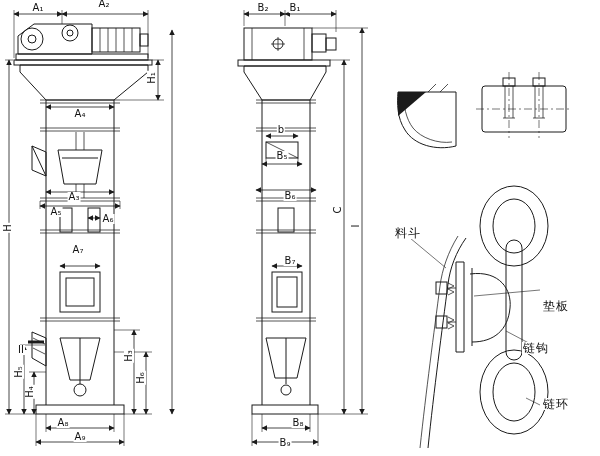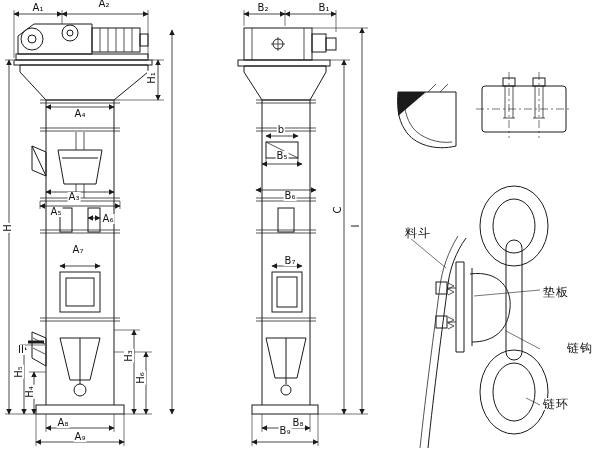--- a/index.html
+++ b/index.html
@@ -192,28 +192,28 @@
   <span class="lbl" style="left:80px;top:437px">A₉</span>
   <span class="lbl rot" style="left:8px;top:228px">H</span>
   <span class="lbl rot" style="left:152px;top:78px">H₁</span>
   <span class="lbl rot" style="left:19px;top:372px">H₅</span>
   <span class="lbl rot" style="left:30px;top:392px">H₄</span>
   <span class="lbl rot" style="left:129px;top:356px">H₃</span>
   <span class="lbl rot" style="left:141px;top:378px">H₆</span>
   <span class="lbl" style="left:21px;top:350px">II</span>
 
   <span class="lbl" style="left:263px;top:8px">B₂</span>
-  <span class="lbl" style="left:324px;top:8px">B₁</span>
+  <span class="lbl" style="left:295px;top:8px">B₁</span>
   <span class="lbl" style="left:281px;top:130px">b</span>
   <span class="lbl" style="left:282px;top:156px">B₅</span>
   <span class="lbl" style="left:290px;top:196px">B₆</span>
   <span class="lbl" style="left:290px;top:261px">B₇</span>
   <span class="lbl" style="left:298px;top:423px">B₈</span>
-  <span class="lbl" style="left:285px;top:431px">B₉</span>
+  <span class="lbl" style="left:285px;top:443px">B₉</span>
   <span class="lbl rot" style="left:338px;top:210px">C</span>
   <span class="lbl rot" style="left:356px;top:226px">I</span>
 
-  <span class="lbl cn" style="left:418px;top:233px">料斗</span>
-  <span class="lbl cn" style="left:556px;top:292px">垫板</span>
-  <span class="lbl cn" style="left:580px;top:348px">链钩</span>
+  <span class="lbl cn" style="left:408px;top:233px">料斗</span>
+  <span class="lbl cn" style="left:556px;top:306px">垫板</span>
+  <span class="lbl cn" style="left:536px;top:348px">链钩</span>
   <span class="lbl cn" style="left:556px;top:404px">链环</span>
 
 </div>
 
 </body></html>

